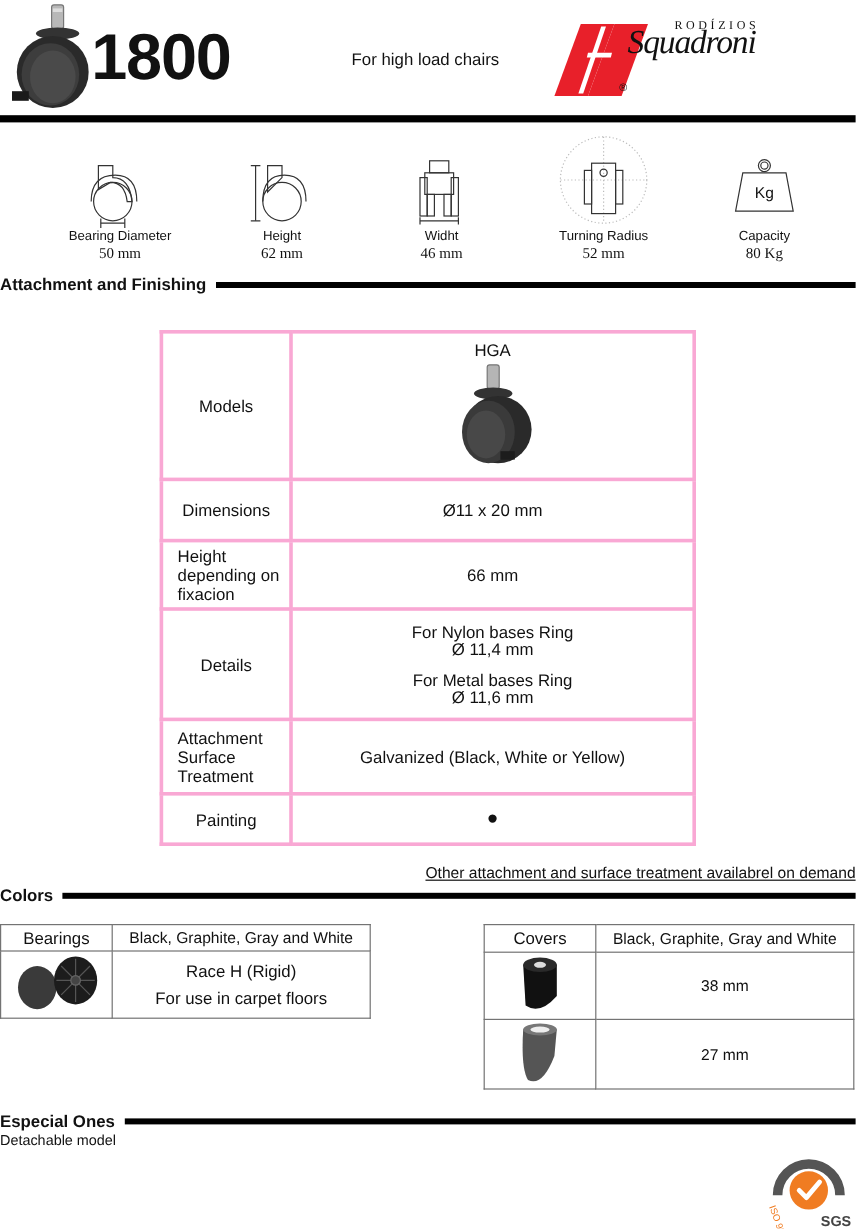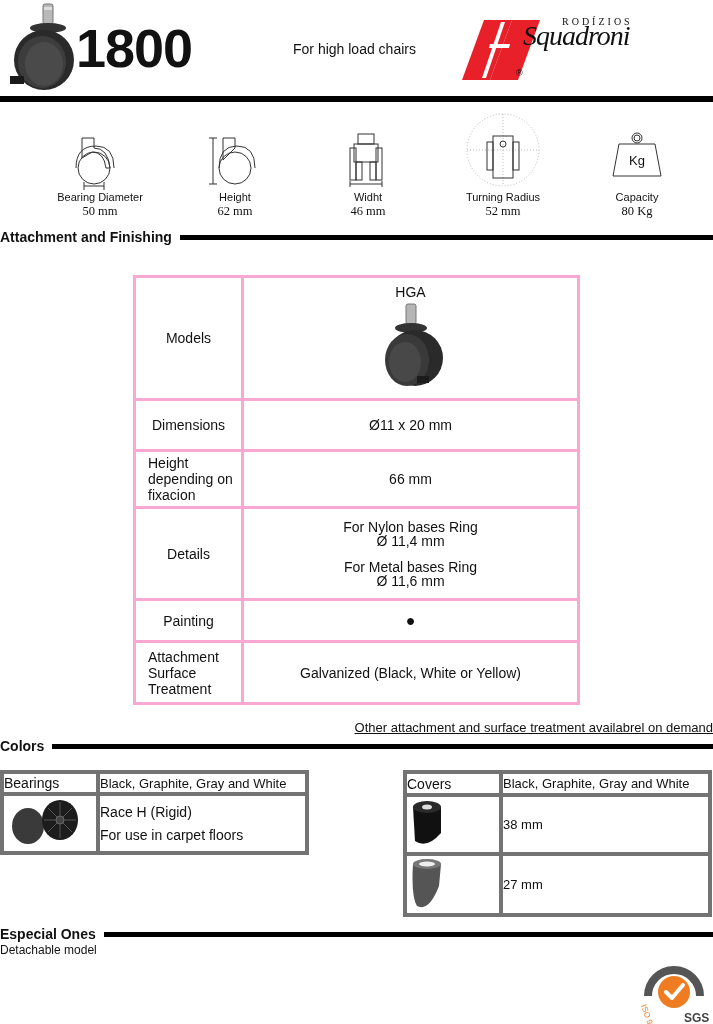--- a/index.html
+++ b/index.html
@@ -29,21 +29,21 @@
   
   table.main { position:absolute; left:133px; top:275px; width:447px; border-collapse:collapse; }
   table.main td { border:3px solid #f9a8d4; font-size:14px; text-align:center; padding:0; }
   table.main td.lab { width:93px; }
   table.main td.lab.left { text-align:left; padding-left:12px; }
   .small { font-size:11.5px; line-height:14px; }
 
   .note { right:0; top:720px; font-size:13px;text-decoration:underline; }
 
   table.colors { position:absolute; border-collapse:collapse; }
-  table.colors td { border:4px solid #737373; text-align:left; font-size:13px; padding:0; }
+  table.colors td { border:1px solid #737373; text-align:center; font-size:13px; padding:0; }
 
   .detach { left:0; top:943px; font-size:12px; }
 </style>
 </head>
 <body>
 
 <svg class="abs" style="left:4px;top:2px" width="70" height="92" viewBox="0 0 70 92">
   <rect x="39" y="2" width="10" height="20" rx="2" fill="#b8b8b8" stroke="#777"></rect>
   <rect x="40" y="5" width="8" height="3" fill="#ddd"></rect>
   <ellipse cx="44" cy="26" rx="18" ry="5" fill="#333"></ellipse>
@@ -165,27 +165,27 @@
   <tr style="height:92px">
     <td class="lab">Details</td>
     <td class="small">
       <div>For Nylon bases Ring</div>
       <div>Ø 11,4 mm</div>
       <div style="height:12px"></div>
       <div>For Metal bases Ring</div>
       <div>Ø 11,6 mm</div>
     </td>
   </tr>
+  <tr style="height:62px">
+    <td class="lab left">Attachment Surface Treatment</td>
+    <td>Galvanized (Black, White or Yellow)</td>
+  </tr>
   <tr style="height:42px">
     <td class="lab">Painting</td>
     <td style="font-size:16px">●</td>
-  </tr>
-  <tr style="height:62px">
-    <td class="lab left">Attachment Surface Treatment</td>
-    <td>Galvanized (Black, White or Yellow)</td>
   </tr>
 </tbody>
   </table>
 
 <div class="abs note">Other attachment and surface treatment availabrel on demand</div>
 
 <div class="abs sec" style="top:738px;">
   <span>Colors</span>
   <span class="bar"></span>
 </div>

